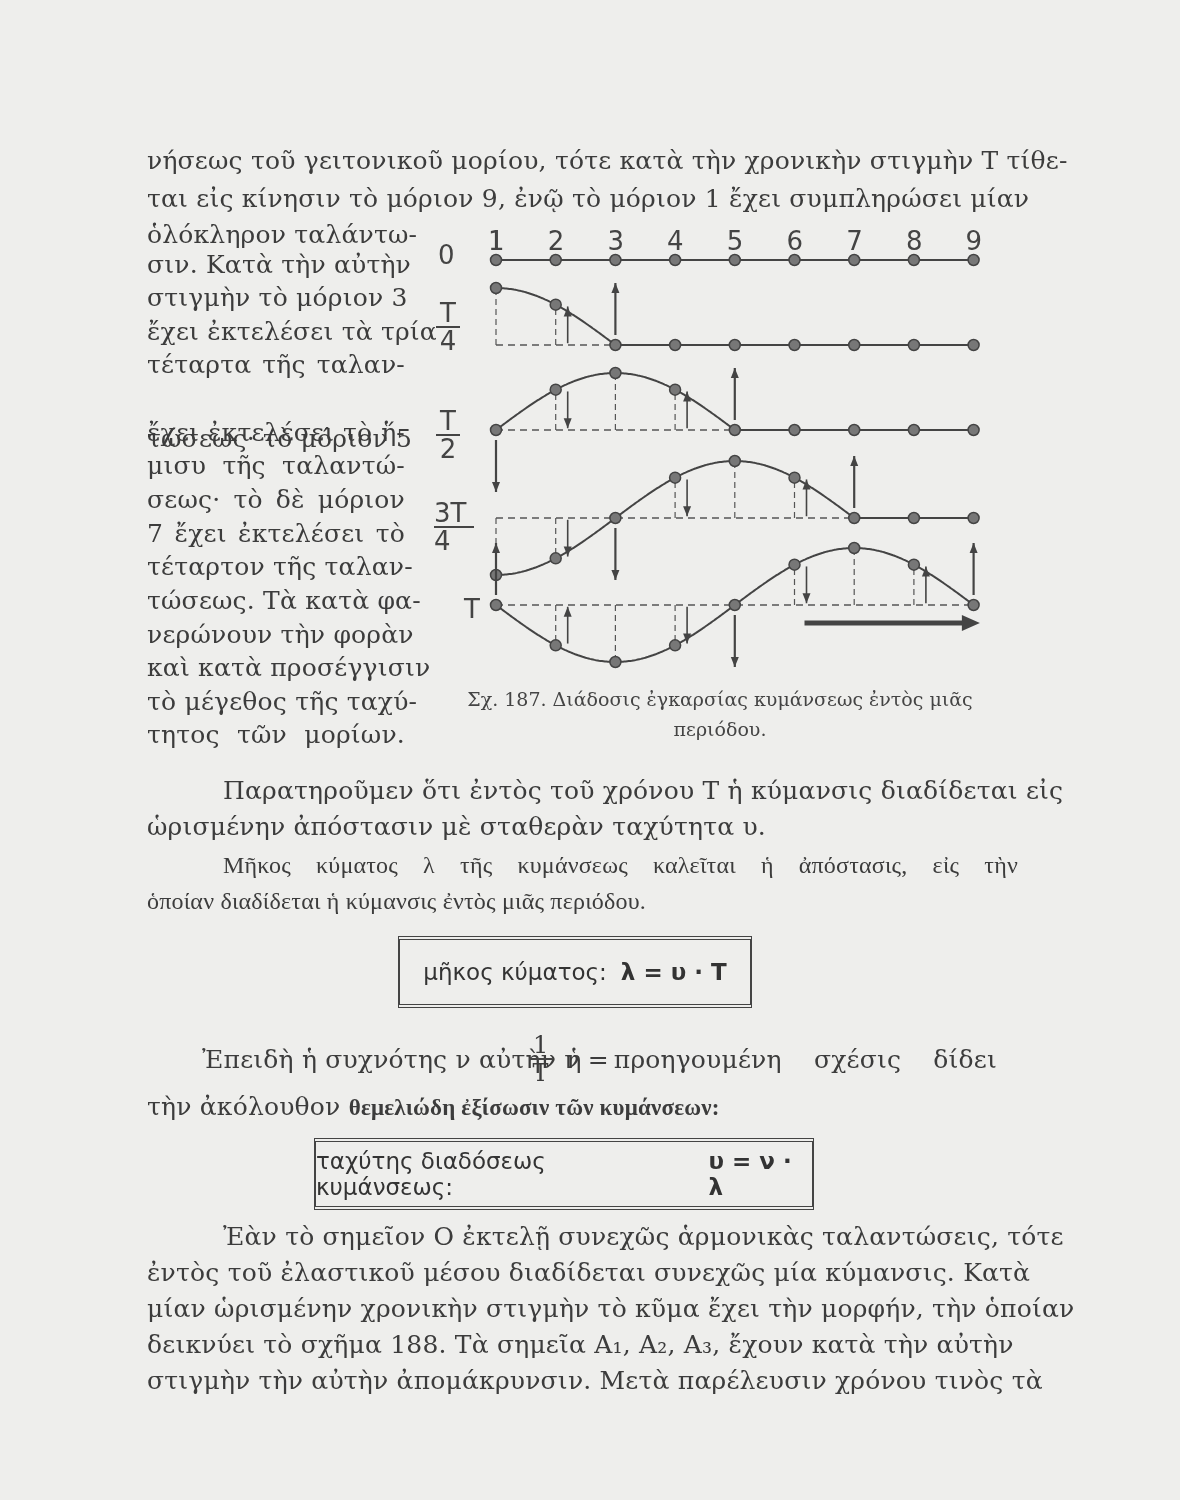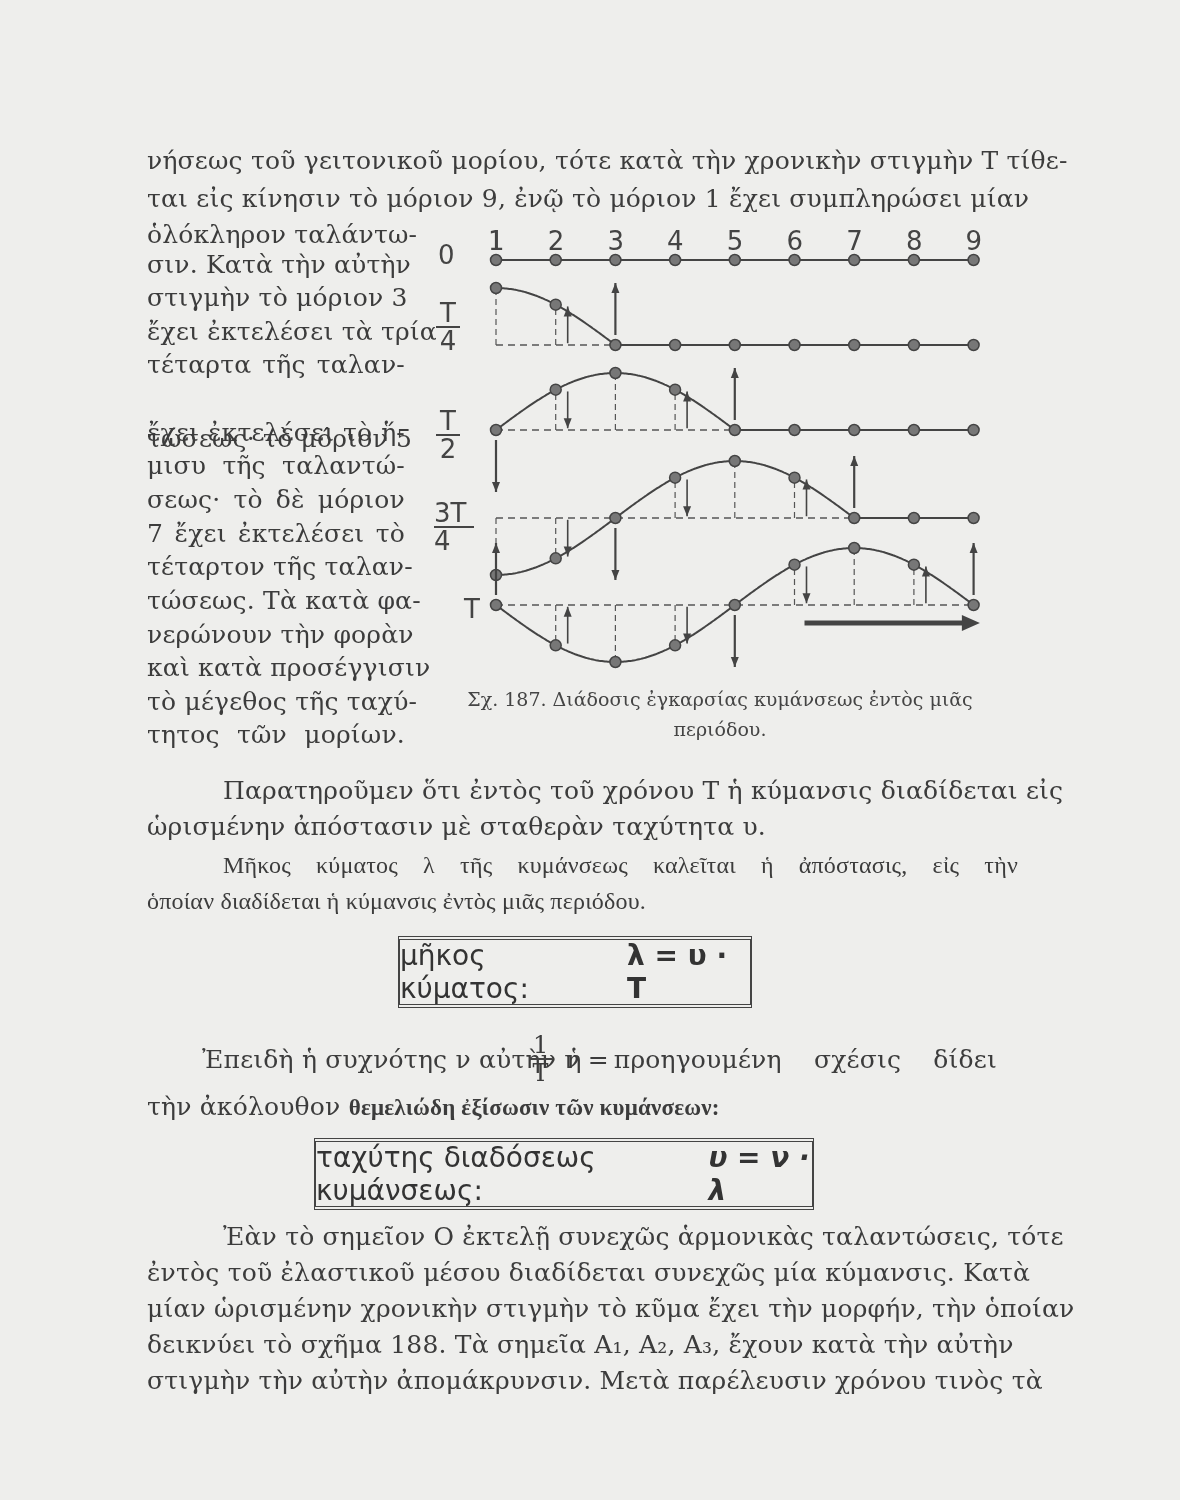--- a/index.html
+++ b/index.html
@@ -23,21 +23,21 @@
   .bold { font-weight:bold; }
 
   .figure { position:absolute; left:430px; top:230px; width:580px; height:460px; }
   .figure svg { position:absolute; left:0; top:0; }
   .fig-label { position:absolute; font-family:"DejaVu Sans", sans-serif; font-size:26px; color:#444; }
   .caption { position:absolute; left:440px; width:560px; text-align:center; font-size:19px; color:#444; }
 
   .formula-box {
     position:absolute; border:2px solid #444; border-top:4px double #444; border-bottom:4px double #444;
     background:transparent; display:flex; align-items:center; justify-content:center;
-    font-family:"DejaVu Sans", sans-serif; font-size:28px; color:#333;
+    font-family:"DejaVu Sans", sans-serif; font-size:23px; color:#333;
   }
   .frac { display:inline-block; vertical-align:middle; text-align:center; margin:0 6px; }
   .frac span { display:block; line-height:26px; }
   .frac .num { border-bottom:2px solid #444; padding:0 4px; }
 </style>
 </head>
 <body>
 
 <div class="page">
 
@@ -224,21 +224,21 @@
     </span>
     <span style="flex:1; text-align:justify; text-align-last:justify; margin-left:8px;">ἡ προηγουμένη σχέσις δίδει</span>
   </div>
   <div class="line" style="left:147px; top:1092px;">
     <span>τὴν ἀκόλουθον</span>
     <span class="sans bold" style="font-size:23px;">θεμελιώδη ἐξίσωσιν τῶν κυμάνσεων:</span>
   </div>
 
   <div class="formula-box" style="left:314px; top:1138px; width:496px; height:64px;">
     <span>ταχύτης διαδόσεως κυμάνσεως:</span>
-    <span class="bold" style="margin-left:26px;font-style:italic;">υ = ν · λ</span>
+    <span class="bold" style="margin-left:26px;">υ = ν · λ</span>
   </div>
 
   <div class="line indent" style="top:1222px; text-align:justify; text-align-last:justify;">Ἐὰν τὸ σημεῖον Ο ἐκτελῇ συνεχῶς ἁρμονικὰς ταλαντώσεις, τότε</div>
   <div class="line full" style="top:1258px;">ἐντὸς τοῦ ἐλαστικοῦ μέσου διαδίδεται συνεχῶς μία κύμανσις. Κατὰ</div>
   <div class="line full" style="top:1294px;">μίαν ὡρισμένην χρονικὴν στιγμὴν τὸ κῦμα ἔχει τὴν μορφήν, τὴν ὁποίαν</div>
   <div class="line full" style="top:1330px;">δεικνύει τὸ σχῆμα 188. Τὰ σημεῖα Α₁, Α₂, Α₃, ἔχουν κατὰ τὴν αὐτὴν</div>
   <div class="line full" style="top:1366px;">στιγμὴν τὴν αὐτὴν ἀπομάκρυνσιν. Μετὰ παρέλευσιν χρόνου τινὸς τὰ</div>
 
 </div>
 

